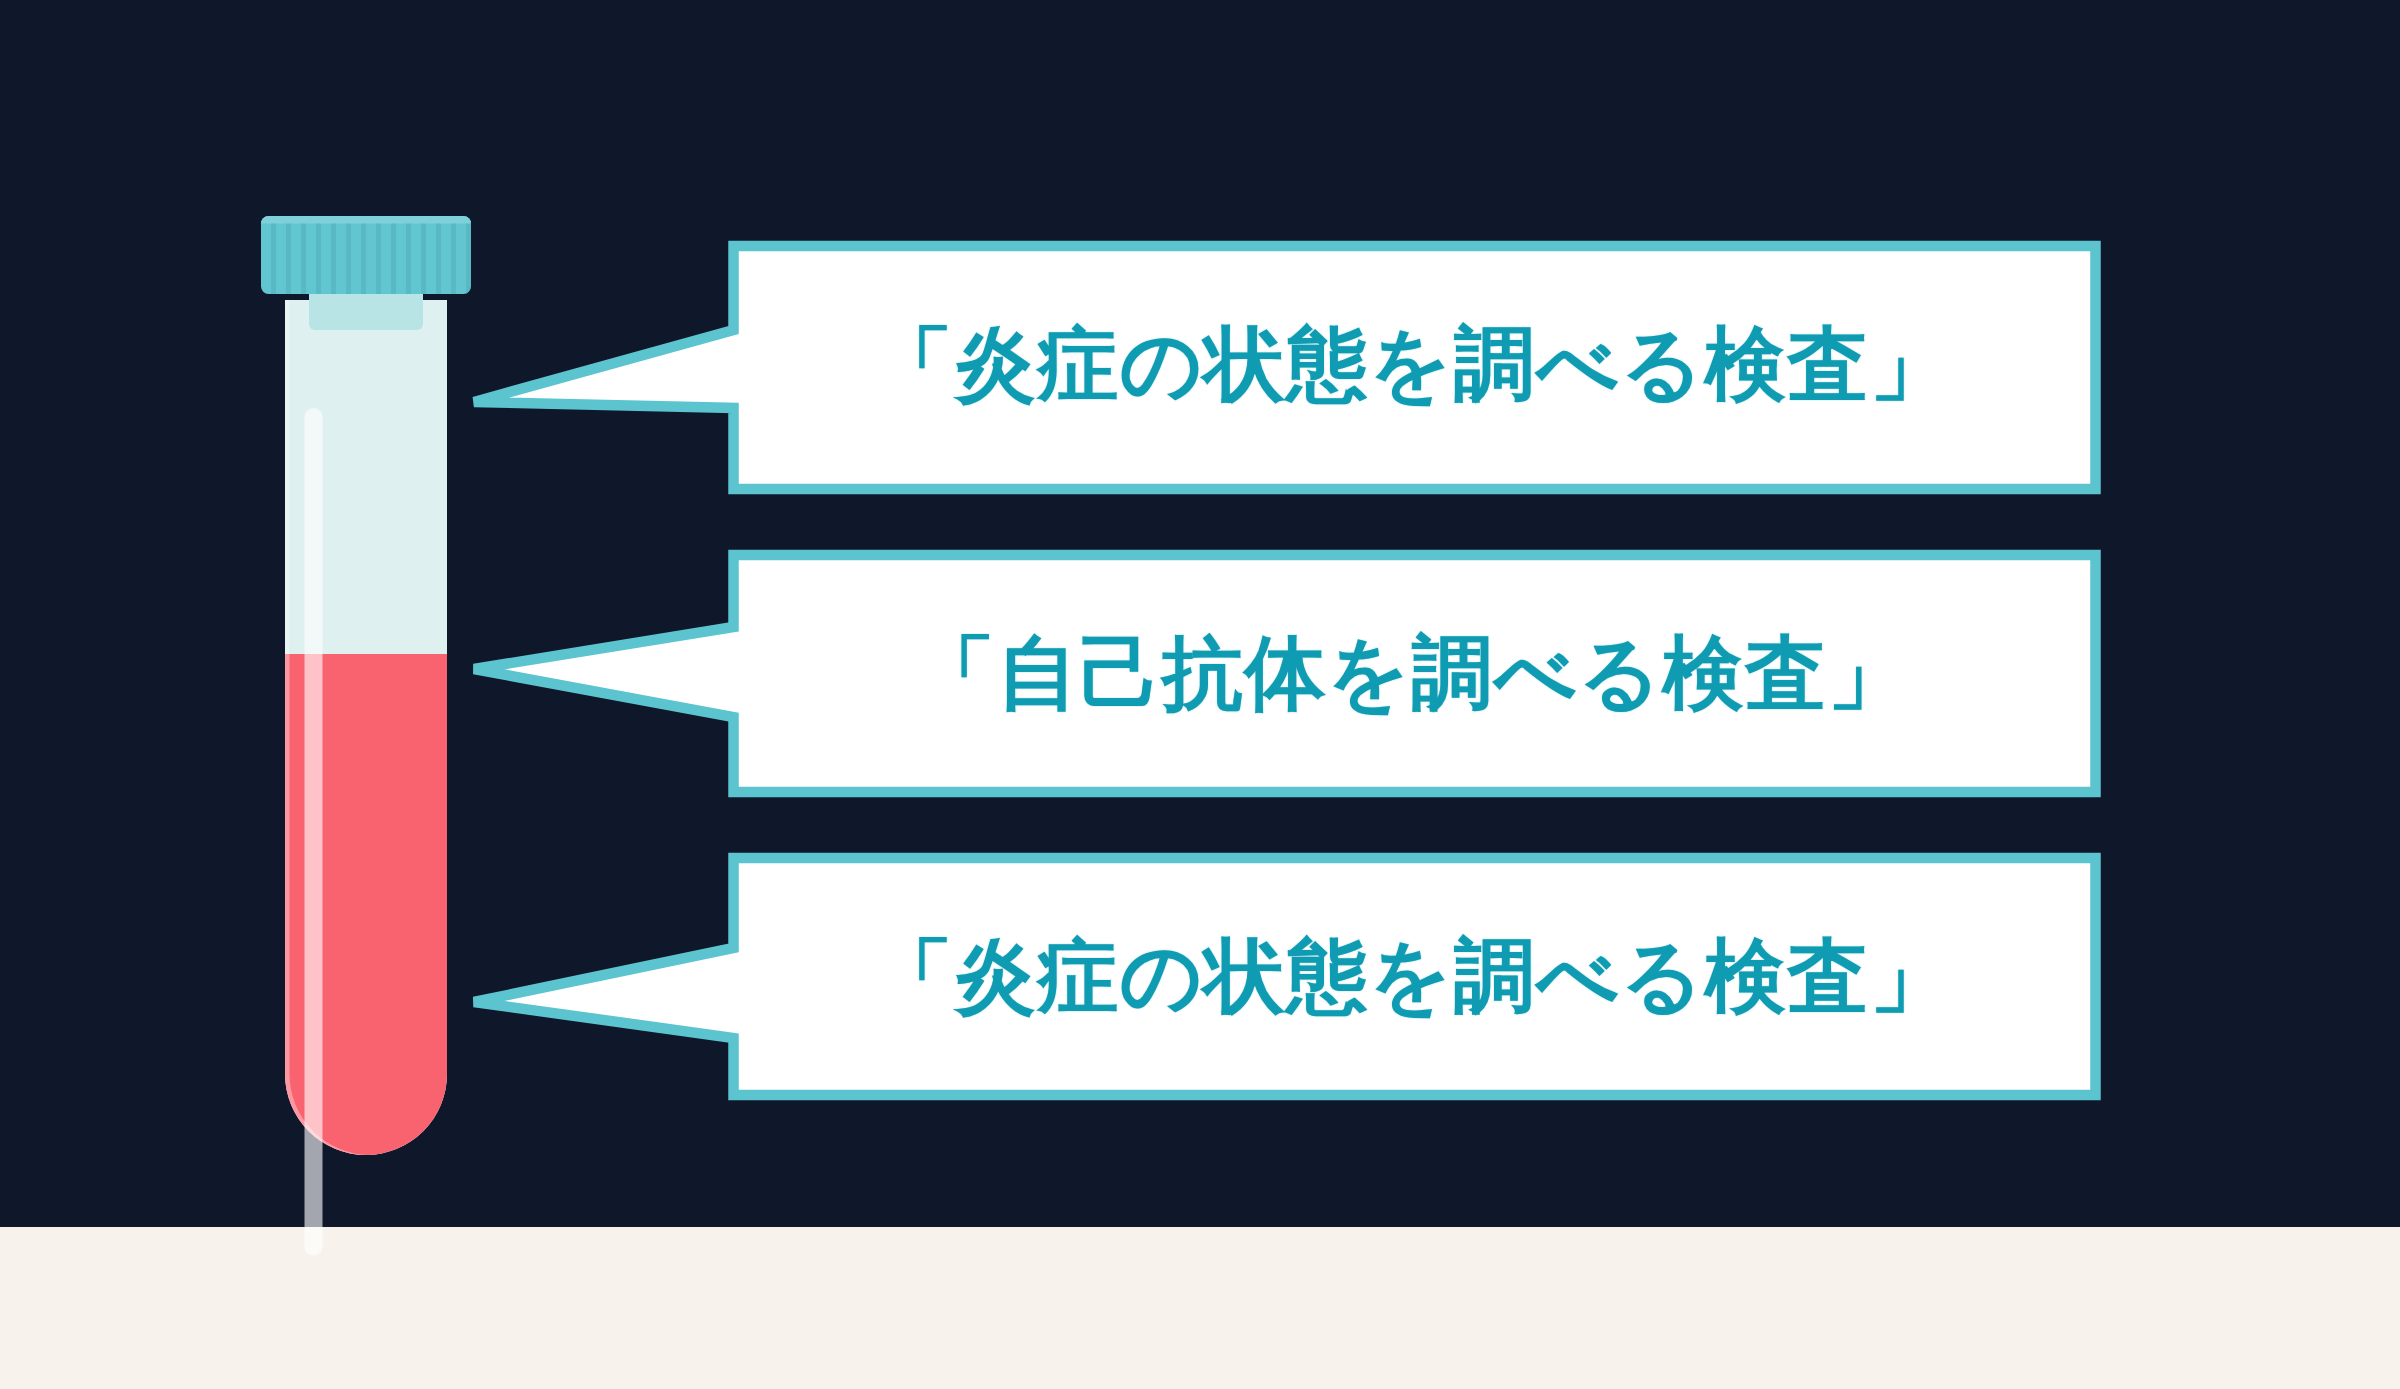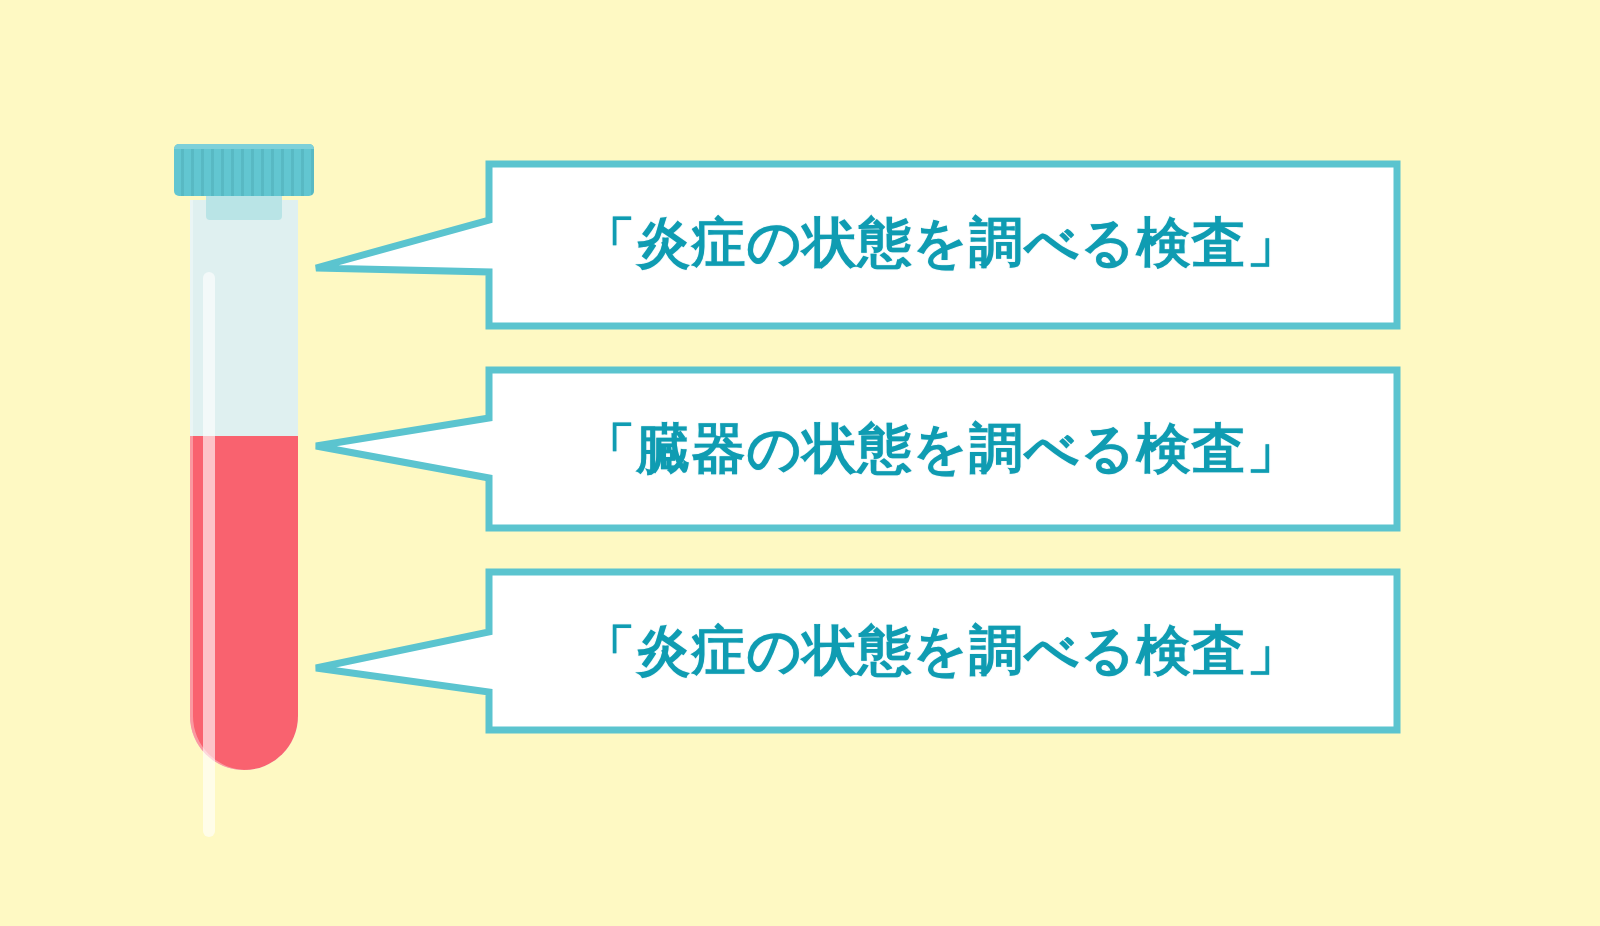--- a/index.html
+++ b/index.html
@@ -9,22 +9,22 @@
   body {
     width: 1600px;
     height: 926px;
     background: #f7f3ec;
     font-family: "Liberation Sans", "DejaVu Sans", sans-serif;
     overflow: hidden;
   }
   #stage {
     position: relative;
     width: 1600px;
-    height: 926px;
-    background: #fef9c3;
+    height: 818px;
+    background: #0f172a;
   }
 
   
   .tube-wrap {
     position: absolute;
     left: 168px;
     top: 138px;
     width: 152px;
     height: 632px;
   }
@@ -162,21 +162,21 @@
     <svg class="callout-svg" width="1085" height="166" viewBox="0 0 1085 166">
       <path d="M 175 2 L 1083 2 L 1083 164 L 175 164 L 175 110 L 2 106 L 175 58 Z" fill="#ffffff" stroke="#5bc4cf" stroke-width="7" stroke-linejoin="miter"></path>
     </svg>
     <div class="callout-text">「炎症の状態を調べる検査」</div>
   </div>
 
   <div class="callout" id="cal2">
     <svg class="callout-svg" width="1085" height="162" viewBox="0 0 1085 162">
       <path d="M 175 2 L 1083 2 L 1083 160 L 175 160 L 175 110 L 2 78 L 175 50 Z" fill="#ffffff" stroke="#5bc4cf" stroke-width="7" stroke-linejoin="miter"></path>
     </svg>
-    <div class="callout-text">「臓器の状態を調べる検査」</div>
+    <div class="callout-text">「自己抗体を調べる検査」</div>
   </div>
 
   <div class="callout" id="cal3">
     <svg class="callout-svg" width="1085" height="162" viewBox="0 0 1085 162">
       <path d="M 175 2 L 1083 2 L 1083 160 L 175 160 L 175 122 L 2 98 L 175 62 Z" fill="#ffffff" stroke="#5bc4cf" stroke-width="7" stroke-linejoin="miter"></path>
     </svg>
     <div class="callout-text">「炎症の状態を調べる検査」</div>
   </div>
 
 </div>

